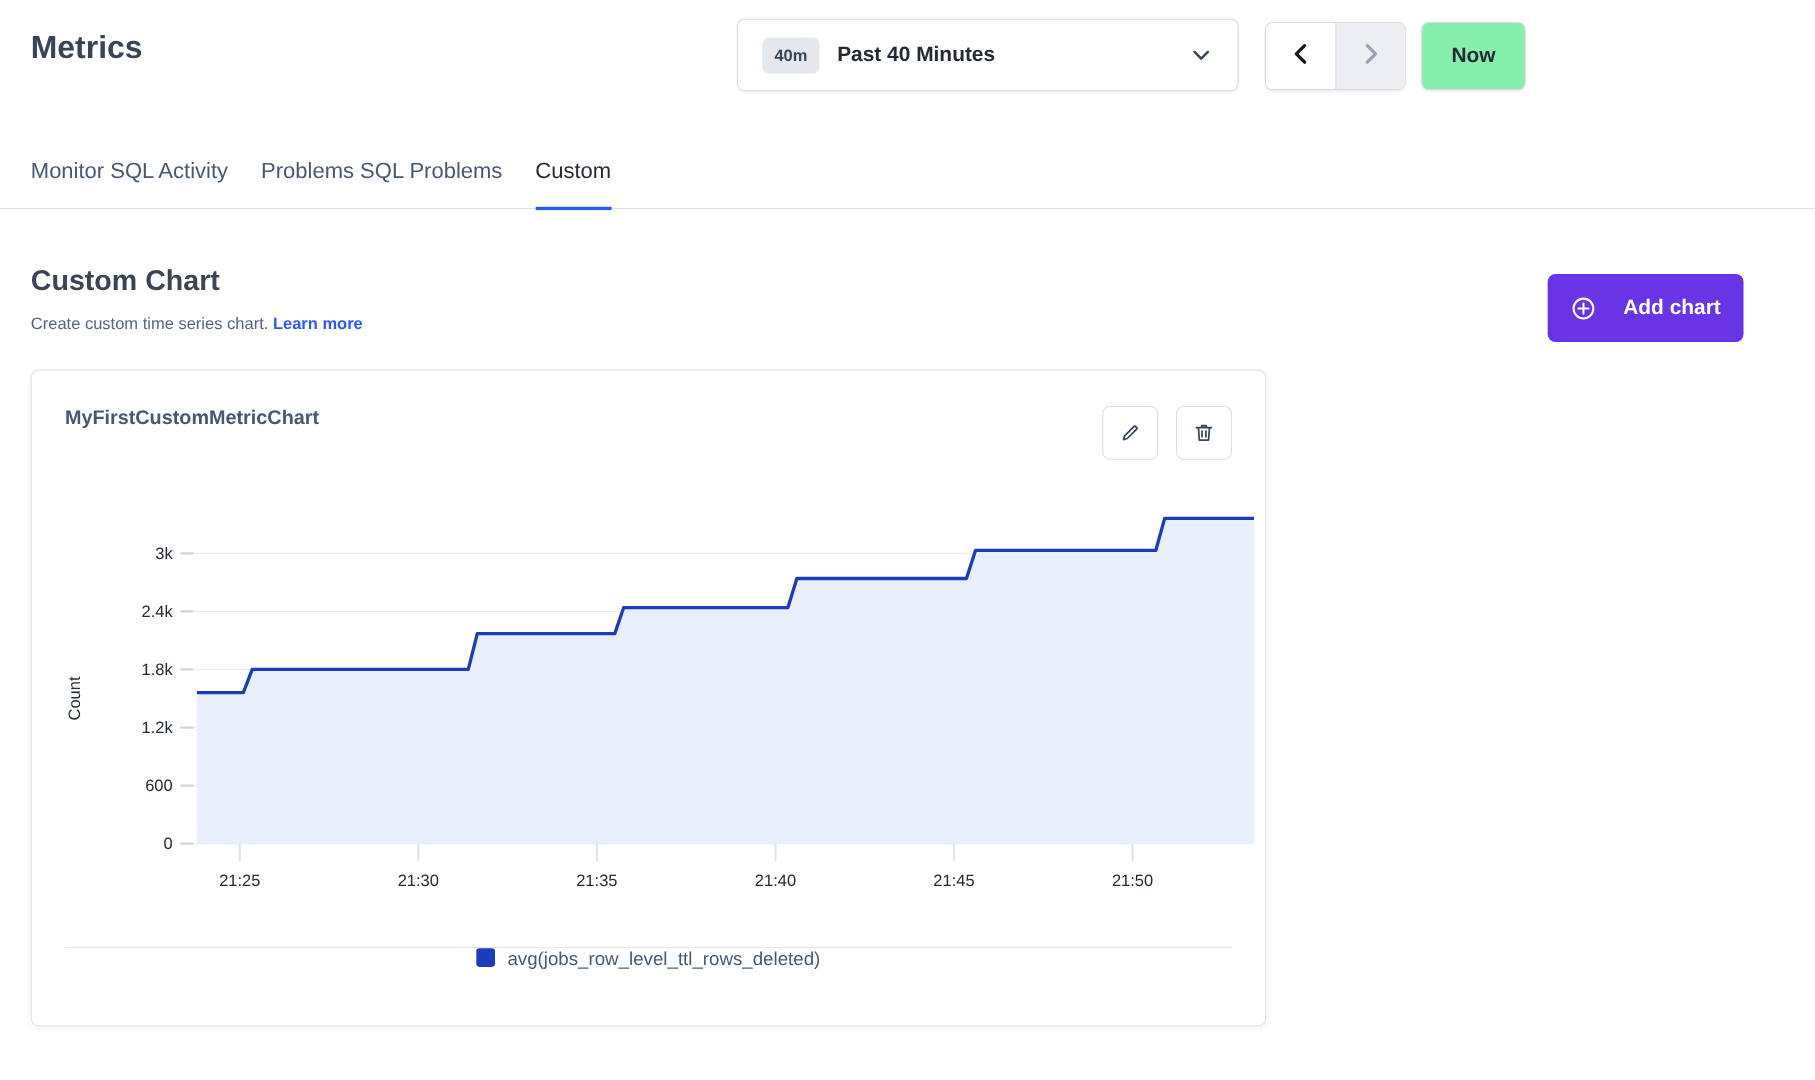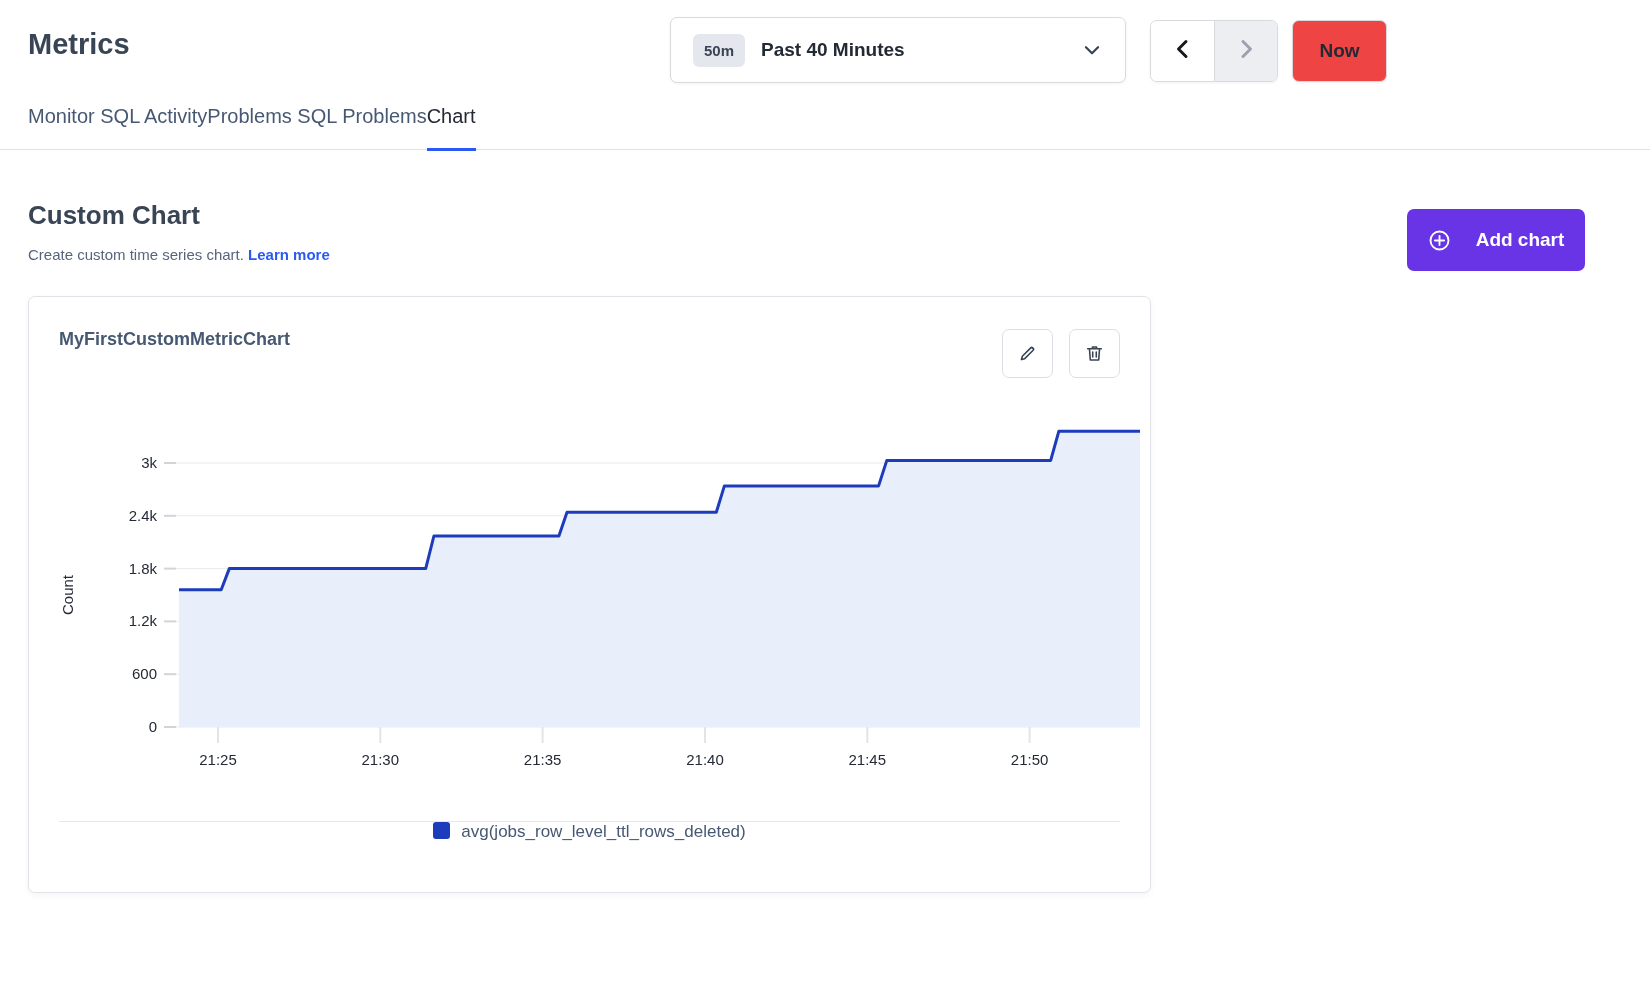--- a/index.html
+++ b/index.html
@@ -1,21 +1,21 @@
 <!DOCTYPE html>
 <html><head>
 <meta charset="utf-8">
 <style>
   * { margin:0; padding:0; box-sizing:border-box; }
   html,body { background:#ffffff; }
   body {
     width:1650px; height:982px; overflow:hidden; position:relative;
     font-family:"Liberation Sans", sans-serif; color:#394455;
   }
-  .top { position:relative; height:150px; }
+  .top { position:relative; height:190px; }
   .page-title { position:absolute; left:28px; top:28px; font-size:29px; font-weight:700; color:#394455; }
 
   
   .controls { position:absolute; top:0; left:0; width:100%; height:96px; }
   .time-selector {
     position:absolute; left:670px; top:17px; width:456px; height:66px;
     border:1px solid #d8dade; border-radius:7px; background:#fff;
     display:flex; align-items:center; padding:0 22px; cursor:pointer;
     box-shadow:0 1px 3px rgba(20,30,60,0.06);
   }
@@ -27,28 +27,28 @@
   .chev-down { margin-left:auto; display:flex; }
   .arrow-pair {
     position:absolute; left:1150px; top:20px; height:62px; display:flex;
     border:1px solid #d8dade; border-radius:7px; overflow:hidden; background:#fff;
     box-shadow:0 1px 3px rgba(20,30,60,0.06);
   }
   .arrow-btn { width:63px; height:100%; display:flex; align-items:center; justify-content:center; background:#fff; cursor:pointer; }
   .arrow-btn.next { background:#edeef2; border-left:1px solid #d8dade; cursor:default; }
   .now-btn {
     position:absolute; left:1292px; top:20px; width:95px; height:62px;
-    border:1px solid #d8dade; border-radius:7px; background:#ef4444;
+    border:1px solid #d8dade; border-radius:7px; background:#86efac;
     font-size:19px; font-weight:600; color:#242a35; display:flex; align-items:center; justify-content:center;
     cursor:pointer; box-shadow:0 1px 3px rgba(20,30,60,0.06);
     font-family:"Liberation Sans", sans-serif;
   }
 
   
-  .tabs { position:absolute; left:0; right:0; bottom:0; display:flex; padding-left:28px; border-bottom:1px solid #e0e1e5; }
+  .tabs { position:absolute; left:0; right:0; bottom:0; display:flex; gap:30px; padding-left:28px; border-bottom:1px solid #e0e1e5; }
   .tab { font-size:20px; color:#475872; padding-bottom:20px; cursor:pointer; border-bottom:3px solid transparent; margin-bottom:-2px; }
   .tab.active { color:#242a35; font-weight:500; border-bottom-color:#2a5af5; }
 
   
   .section { position:relative; padding:0 28px; }
   .section-heading { margin-top:50px; font-size:26px; font-weight:700; color:#394455; }
   .section-desc { margin-top:15px; font-size:15px; color:#56657c; }
   .learn-more { color:#2a5af5; font-weight:600; text-decoration:none; cursor:pointer; }
   .add-chart-btn {
     position:absolute; right:37px; top:-22px; width:178px; height:62px;
@@ -78,21 +78,21 @@
   .legend-label { font-size:17px; color:#475872; }
 </style>
 </head>
 <body>
 
 <div class="top">
   <h1 class="page-title">Metrics</h1>
 
   <div class="controls">
     <div class="time-selector">
-      <span class="preset-badge">50m</span>
+      <span class="preset-badge">40m</span>
       <span class="time-label">Past 40 Minutes</span>
       <span class="chev-down">
         <svg width="22" height="22" viewBox="0 0 20 20">
             <path d="M4.5 7.5l5.5 5.5 5.5-5.5" fill="none" stroke="#394455" stroke-width="2" stroke-linecap="round" stroke-linejoin="round"></path>
           </svg>
       </span>
     </div>
 
     <div class="arrow-pair">
       <div class="arrow-btn prev">
@@ -110,21 +110,21 @@
         </span>
       </div>
     </div>
 
     <button class="now-btn">Now</button>
   </div>
 
   <div class="tabs">
     <div class="tab">Monitor SQL Activity</div>
     <div class="tab">Problems SQL Problems</div>
-    <div class="tab active">Chart</div>
+    <div class="tab active">Custom</div>
   </div>
 </div>
 
 <div class="section">
   <h2 class="section-heading">Custom Chart</h2>
   <div style="position:relative;">
     <button class="add-chart-btn">
       <span style="display:flex;">
         <svg width="23" height="23" viewBox="0 0 22 22">
             <circle cx="11" cy="11" r="8.6" fill="none" stroke="#ffffff" stroke-width="1.8"></circle>

